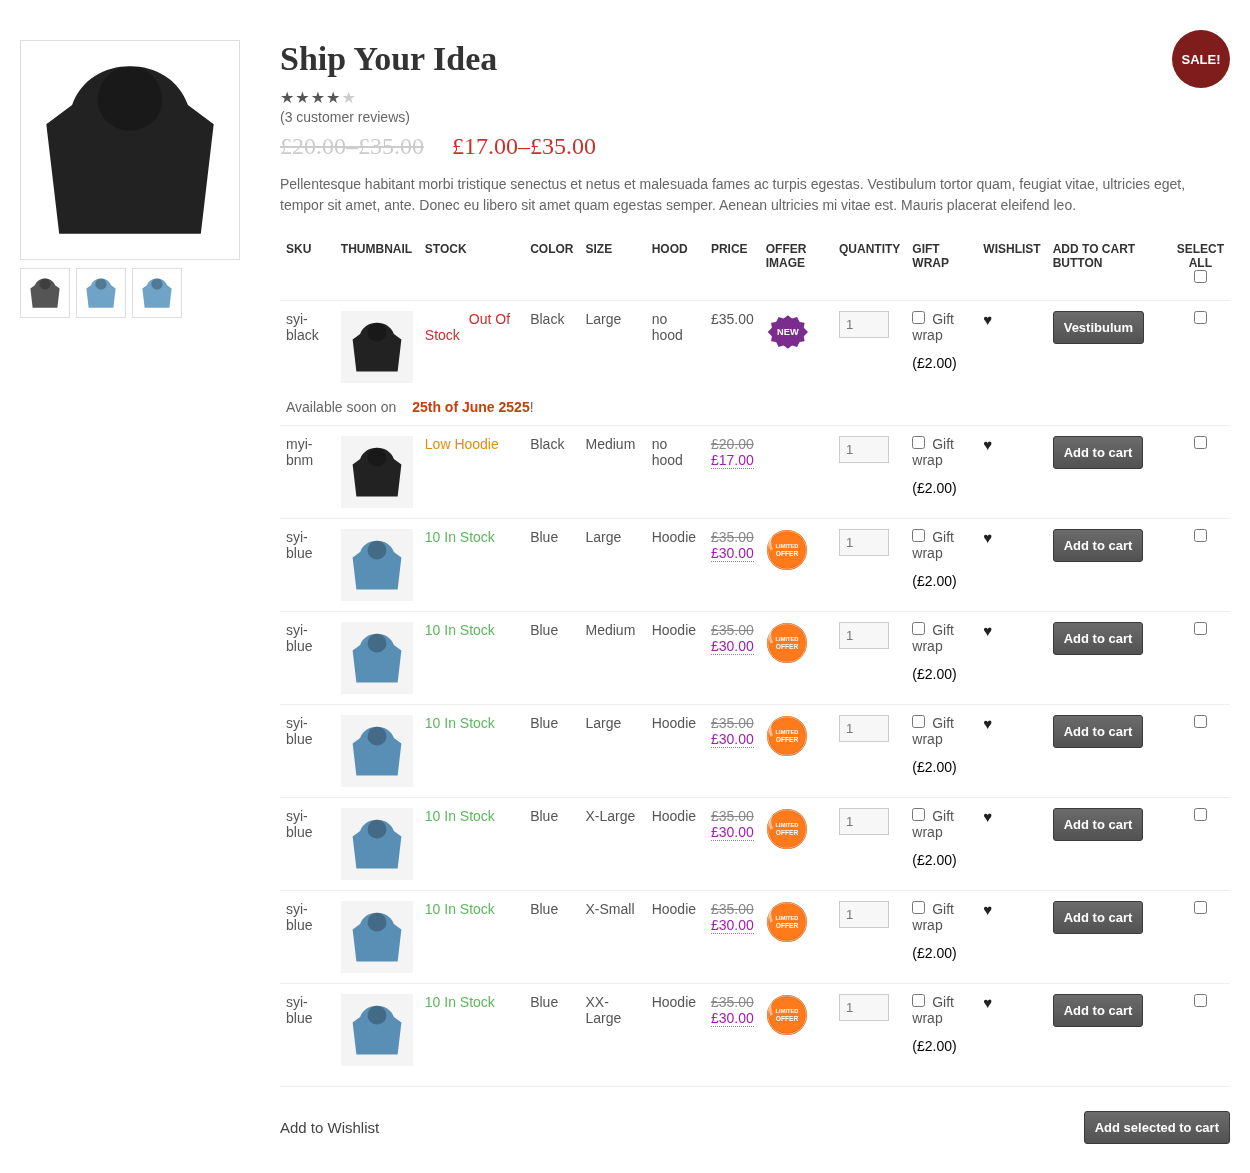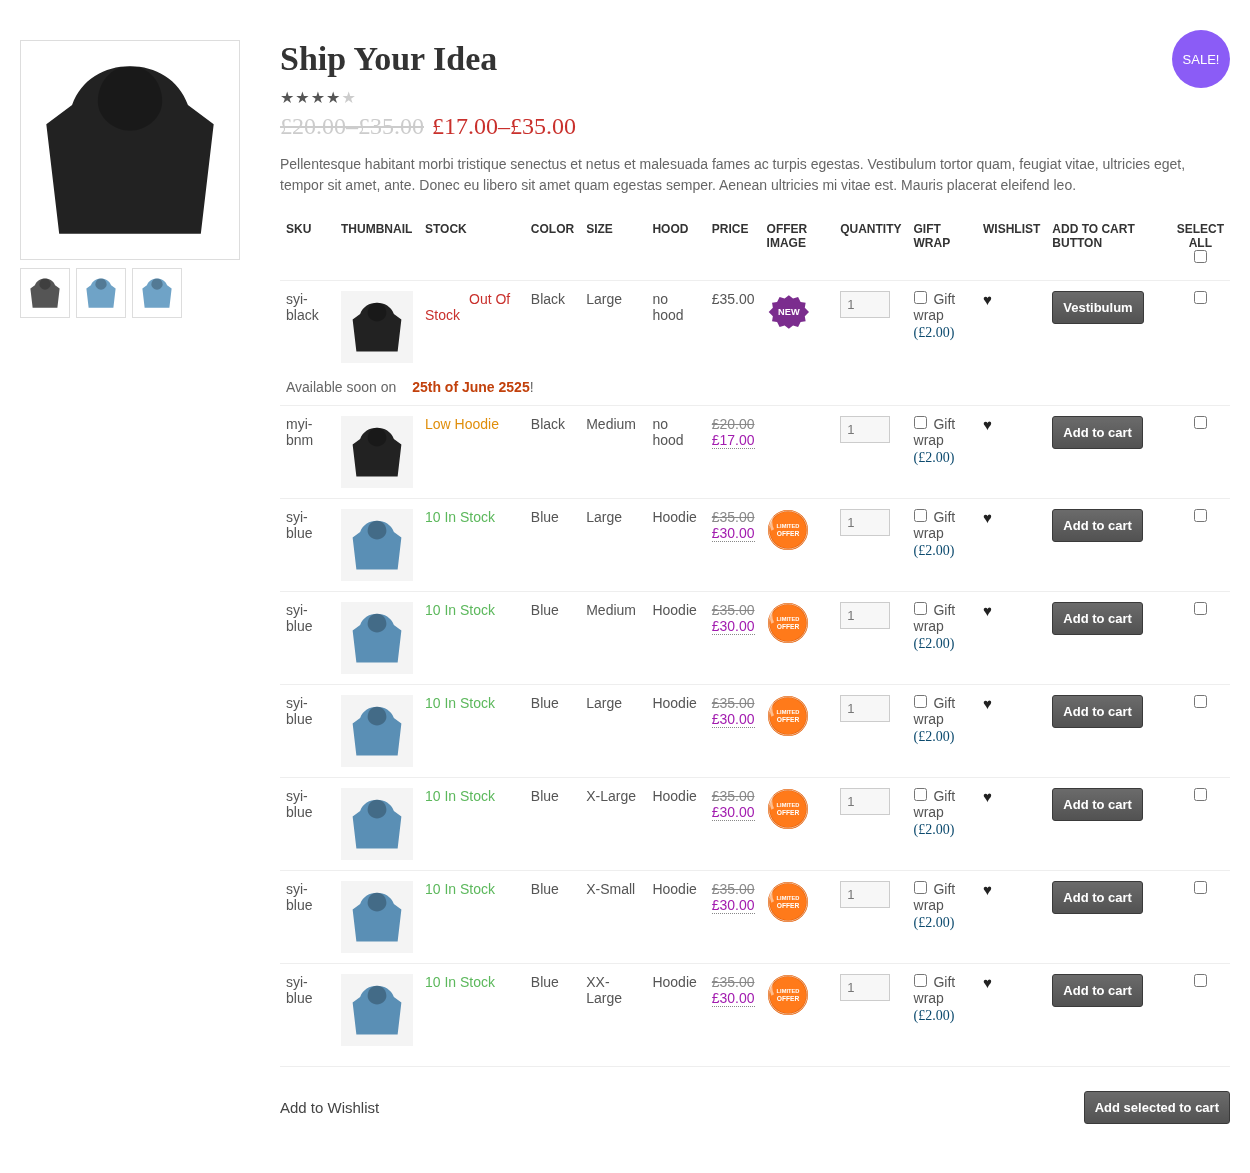--- a/index.html
+++ b/index.html
@@ -5,42 +5,42 @@
 * { box-sizing: border-box; margin: 0; padding: 0; }
 body { font-family: "Segoe UI", Arial, sans-serif; font-size: 14px; color: #444; background: #fff; padding: 40px 20px; width: 1250px; }
 .container { display: flex; gap: 40px; }
 .gallery { width: 220px; }
 .main-img { border: 1px solid #ddd; padding: 6px; margin-bottom: 8px; background: #fff; }
 .hoodie-svg { display: block; width: 100%; height: auto; }
 .thumbs { display: flex; gap: 6px; }
 .thumb { border: 1px solid #ddd; padding: 3px; width: 50px; height: 50px; display: flex; align-items: center; justify-content: center; cursor: pointer; }
 .content { flex: 1; position: relative; }
 h1 { font-family: Georgia, "Times New Roman", serif; font-size: 34px; font-weight: 700; color: #333; margin-bottom: 10px; }
-.sale-badge { position: absolute; top: -10px; right: 0; width: 58px; height: 58px; border-radius: 50%; background: #8b5cf6; color: #fff; font-weight: 400; font-size: 13px; display: flex; align-items: center; justify-content: center; }
+.sale-badge { position: absolute; top: -10px; right: 0; width: 58px; height: 58px; border-radius: 50%; background: #7f1d1d; color: #fff; font-weight: 700; font-size: 13px; display: flex; align-items: center; justify-content: center; }
 .stars { color: #555; font-size: 16px; letter-spacing: 1px; }
 .stars .off { color: #ccc; }
 .reviews { color: #666; font-size: 14px; margin: 2px 0 8px; }
-.price-line { margin: 6px 0 14px; display: flex; align-items: baseline; gap: 8px; }
+.price-line { margin: 6px 0 14px; display: flex; align-items: baseline; gap: 28px; }
 .old-range { color: #ccc; font-size: 24px; text-decoration: line-through; font-family: Georgia, serif; }
 .new-range { color: #c9302c; font-size: 24px; font-family: Georgia, serif; }
 .desc { color: #666; font-size: 14px; line-height: 1.5; margin-bottom: 18px; }
 table { width: 100%; border-collapse: collapse; }
 th { text-align: left; font-size: 12px; font-weight: 700; color: #333; padding: 8px 6px 14px; vertical-align: top; text-transform: uppercase; }
 td { padding: 10px 6px; vertical-align: top; font-size: 14px; color: #555; border-top: 1px solid #eee; }
 .stk-out { color: #c9302c; margin-left: 44px; }
 .stk-low { color: #e08e0b; }
 .stk-in { color: #5cb85c; }
 .thumb-cell { width: 78px; }
 .thumb-cell .hoodie-mini { width: 72px; height: 72px; background: #f4f4f4; display: flex; align-items: center; justify-content: center; }
 .old-price { text-decoration: line-through; color: #888; display: block; }
 .new-price { text-decoration: none; color: #a21caf; display: block; border-bottom: 1px dotted #888; width: fit-content; }
 .qty-input { width: 50px; padding: 5px 6px; border: 1px solid #ccc; background: #f7f7f7; font-size: 13px; color: #777; }
 .gift-cell label { font-size: 14px; color: #555; }
 .gift-cell input { margin-right: 3px; }
-.gift-price { color: #0c4a6e; display: block; margin-top: 2px; font-family: Liberation Serif, serif; }
+.gift-price { color: #000000; display: block; margin-top: 12px; }
 .heart { color: #222; font-size: 15px; cursor: pointer; }
 .btn { background: linear-gradient(#6b6b6b, #525252); color: #fff; border: 1px solid #3a3a3a; border-radius: 3px; padding: 8px 10px; font-size: 13px; cursor: pointer; font-weight: 600; min-width: 80px; text-align: center; }
 .select-col { text-align: center; }
 .select-col input { transform: scale(1.0); }
 th.select-col { white-space: normal; width: 50px; }
 .avail-row td { font-size: 14px; color: #666; padding-top: 6px; padding-bottom: 10px; border-top: none; }
 .avail-row b { color: #c2410c; margin-left: 12px; }
 .footer-row { display: flex; justify-content: space-between; align-items: center; padding-top: 24px; border-top: 1px solid #eee; margin-top: 10px; }
 .wishlist-link { color: #444; font-size: 15px; cursor: pointer; }
 .badge-new { width: 42px; height: 42px; }
@@ -93,20 +93,21 @@
             <use href="#hoodie-shape" fill="#6fa3c7"></use>
           </svg>
         </div>
     </div>
   </div>
 
   <div class="content">
     <div class="sale-badge">SALE!</div>
     <h1>Ship Your Idea</h1>
     <div class="stars">★★★★<span class="off">★</span></div>
+    <div class="reviews">(3 customer reviews)</div>
     <div class="price-line">
       <span class="old-range">£20.00–£35.00</span>
       <span class="new-range">£17.00–£35.00</span>
     </div>
     <p class="desc">Pellentesque habitant morbi tristique senectus et netus et malesuada fames ac turpis egestas. Vestibulum tortor quam, feugiat vitae, ultricies eget, tempor sit amet, ante. Donec eu libero sit amet quam egestas semper. Aenean ultricies mi vitae est. Mauris placerat eleifend leo.</p>
 
     <table>
       <thead>
         <tr>
           <th>SKU</th>

